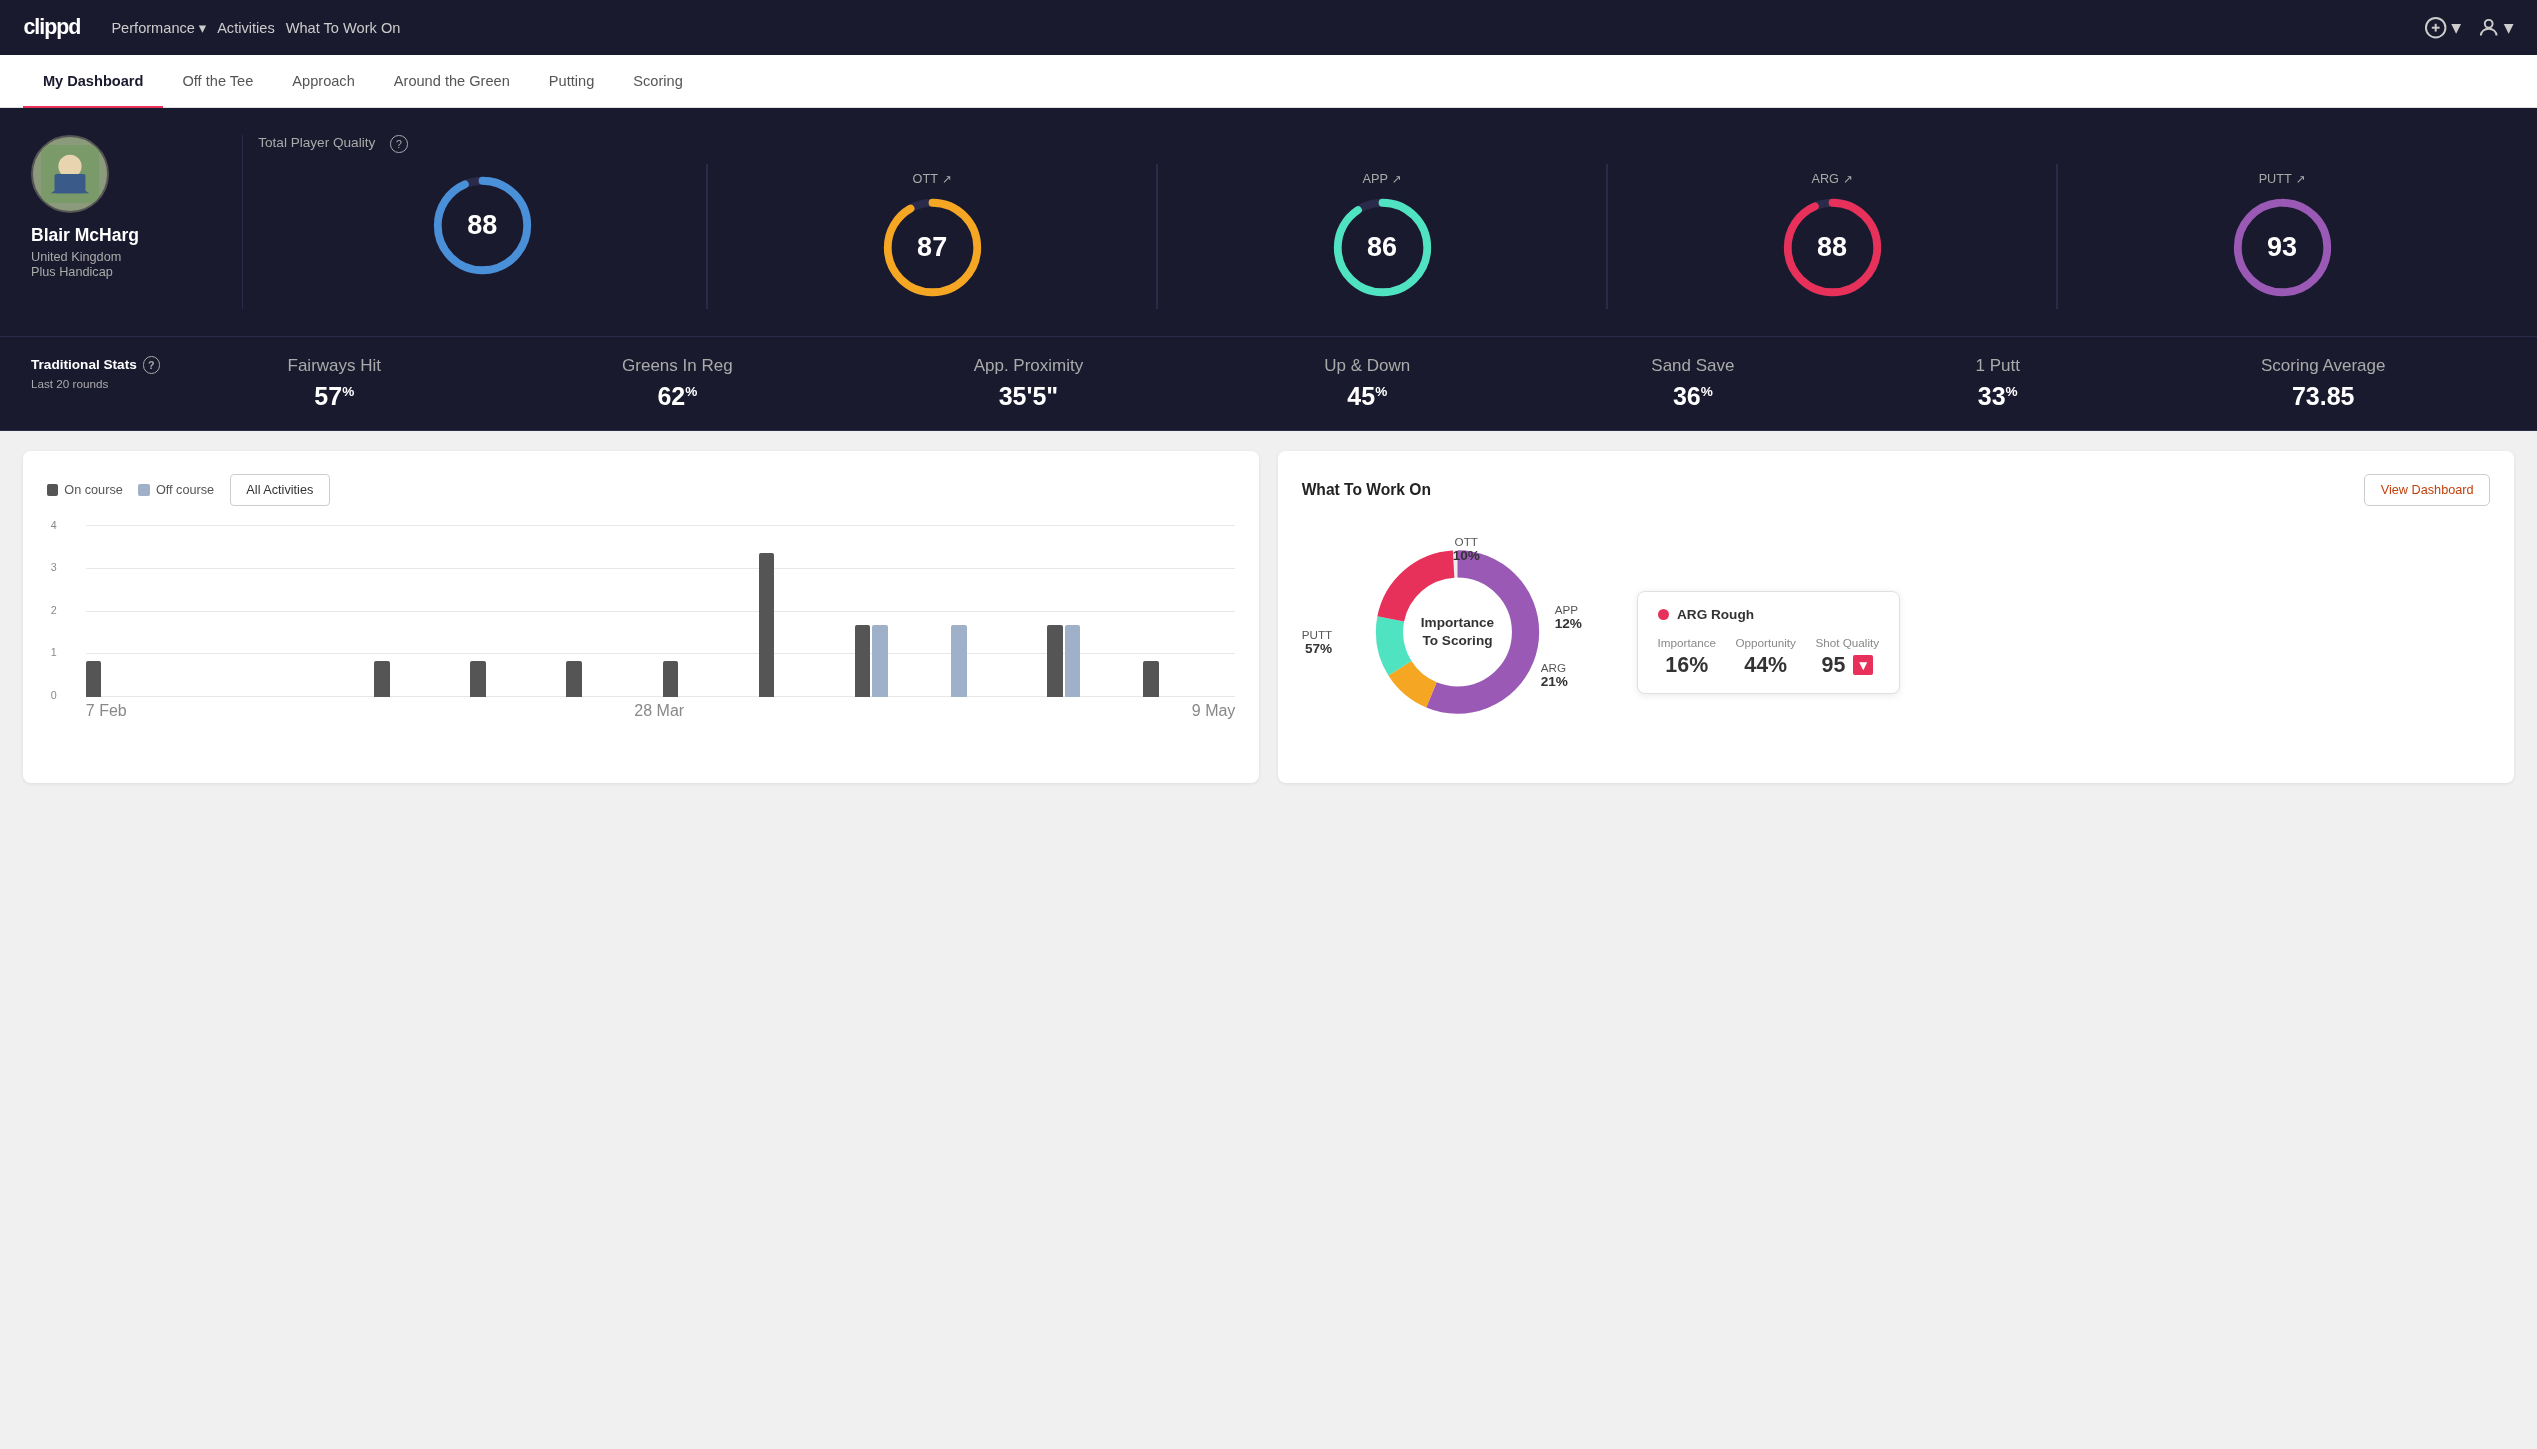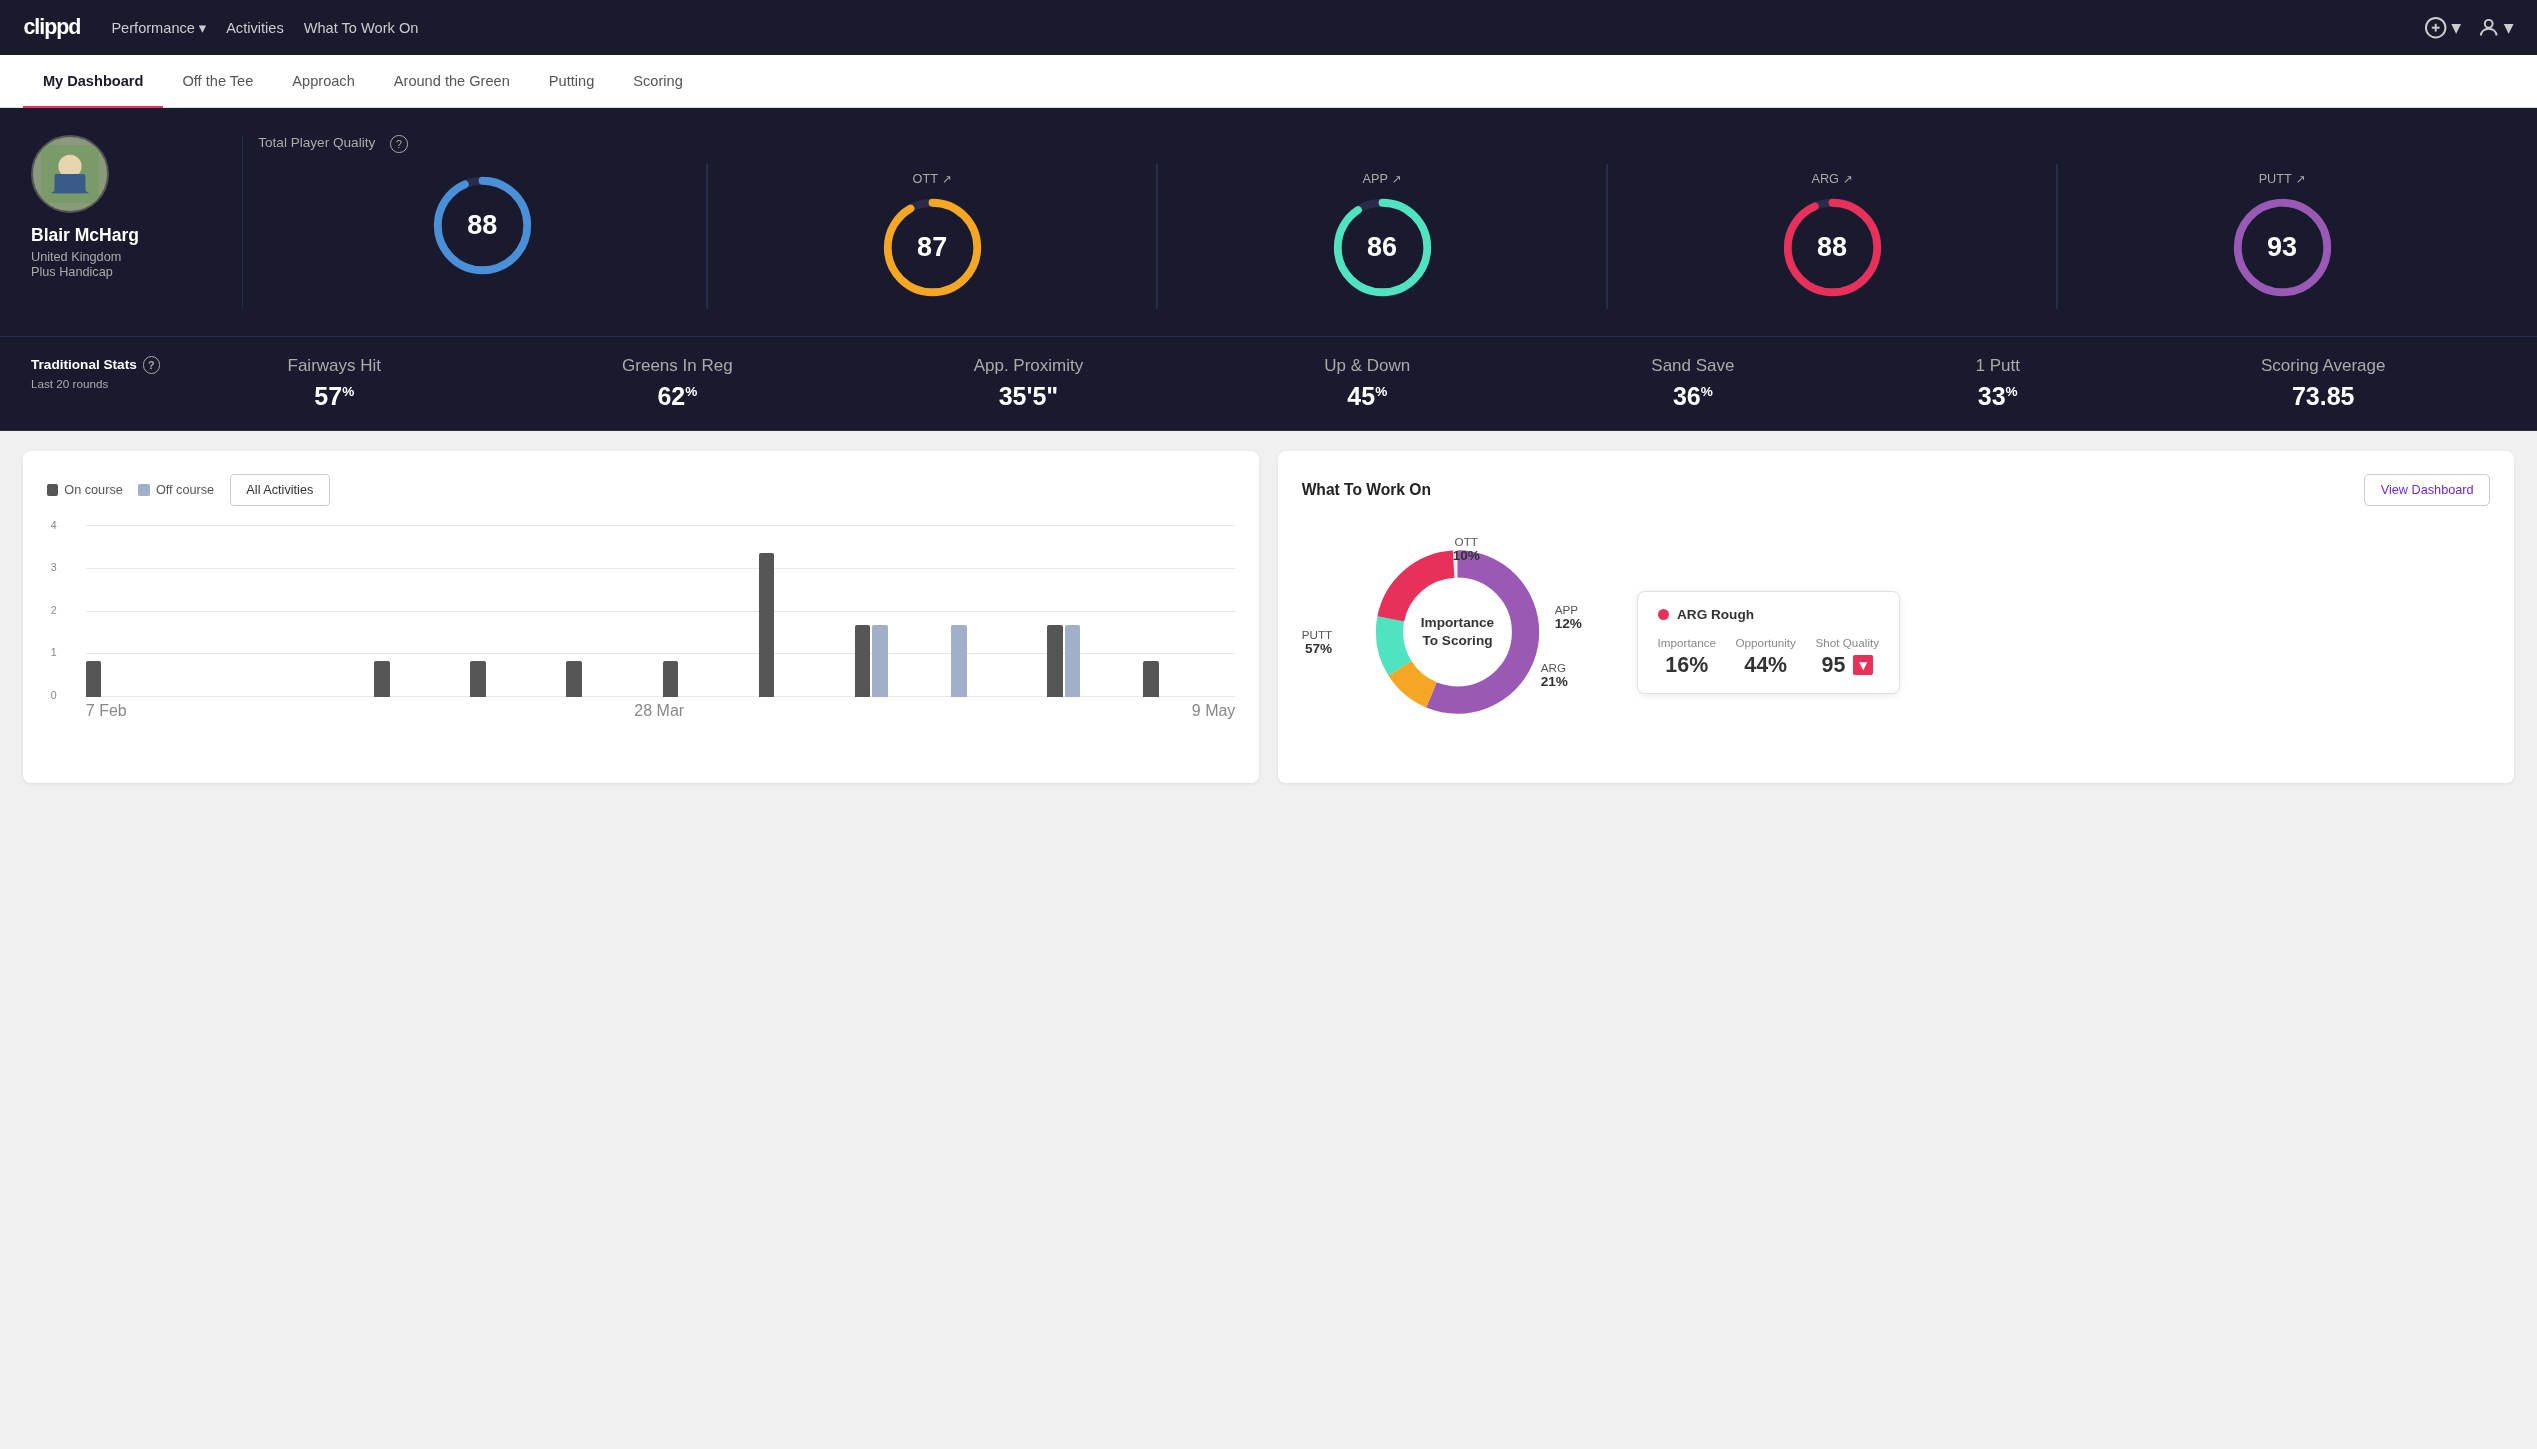--- a/index.html
+++ b/index.html
@@ -14,21 +14,21 @@
       height: 55px;
       gap: 31px;
     }
     .logo {
       color: #e8315a;
       font-weight: 900;
       font-size: 21.4px;
       letter-spacing: -1px;
     }
     .logo span { color: #fff; }
-    .nav-items { display: flex; gap: 20px; align-items: center; }
+    .nav-items { display: flex; gap: 11px; align-items: center; }
     .nav-item {
       color: #ccc;
       font-size: 14.6px;
       cursor: pointer;
       display: flex;
       align-items: center;
       gap: 3.9px;
     }
     .nav-right { margin-left: auto; display: flex; align-items: center; gap: 15.6px; }
     .nav-icon-btn {
@@ -273,21 +273,21 @@
       padding: 23.4px;
       flex: 1;
       box-shadow: 0 1px 3.9px rgba(0,0,0,0.08);
     }
     .view-dashboard-btn {
       border: 1px solid #ccc;
       background: #fff;
       padding: 7.8px 15.6px;
       border-radius: 5px;
       font-size: 12.7px;
-      color: #6d28d9;
+      color: #c2410c;
       cursor: pointer;
     }
 
     .donut-section {
       display: flex;
       align-items: center;
       gap: 23.4px;
     }
 
     

